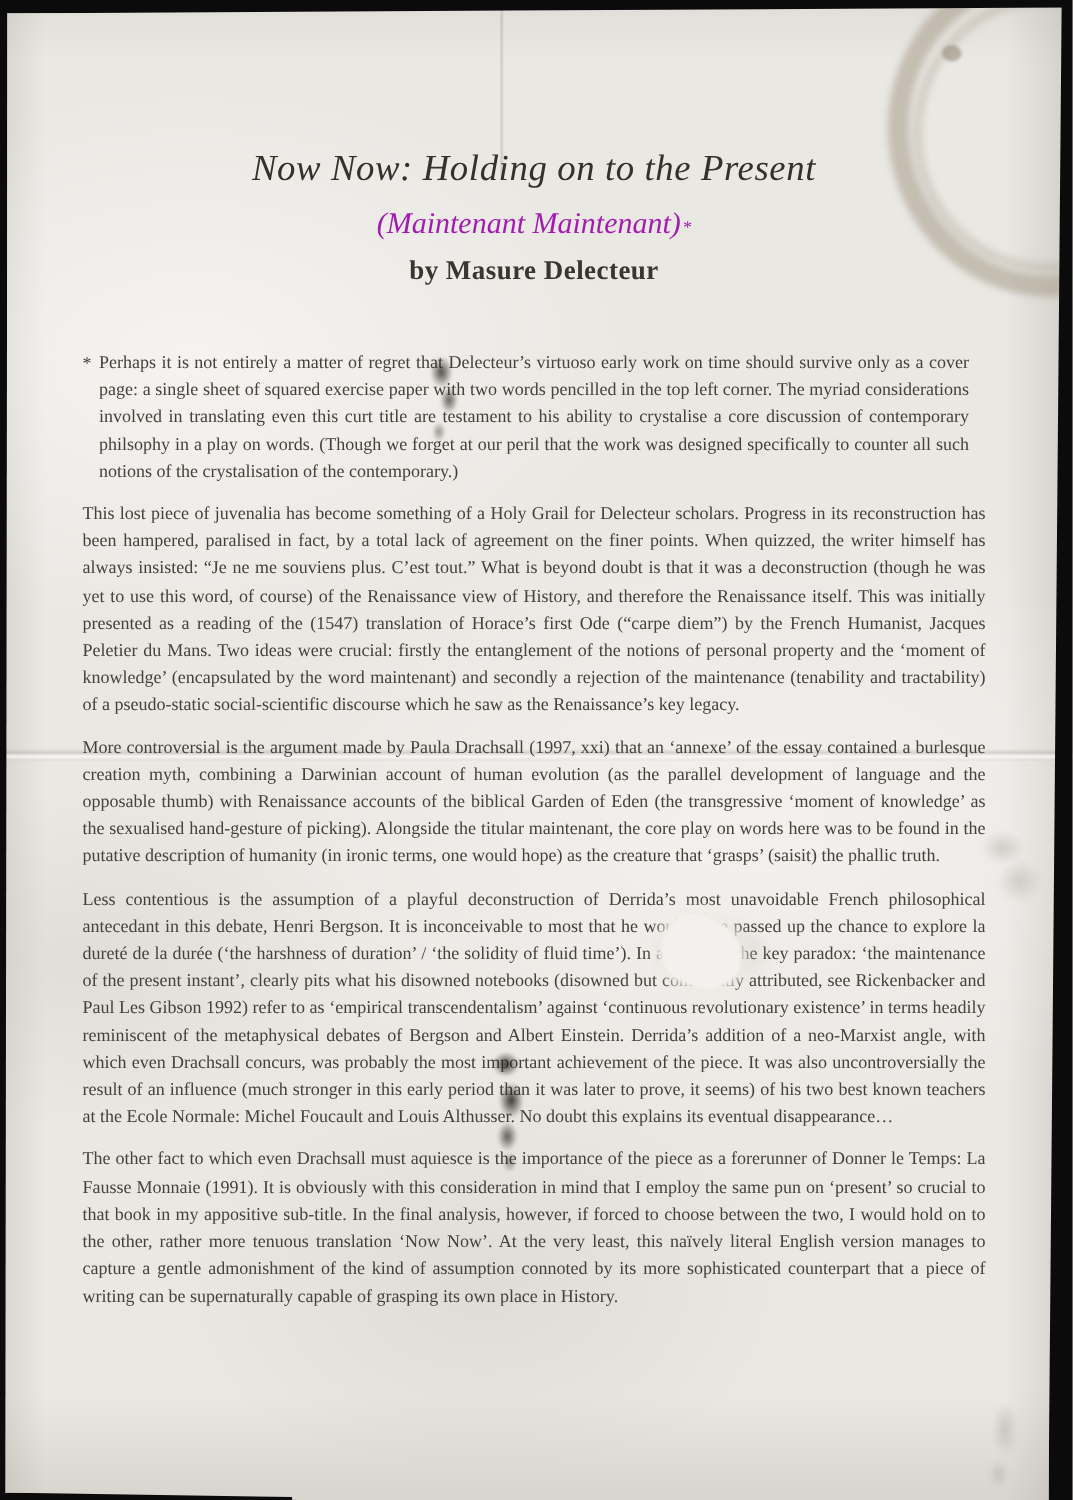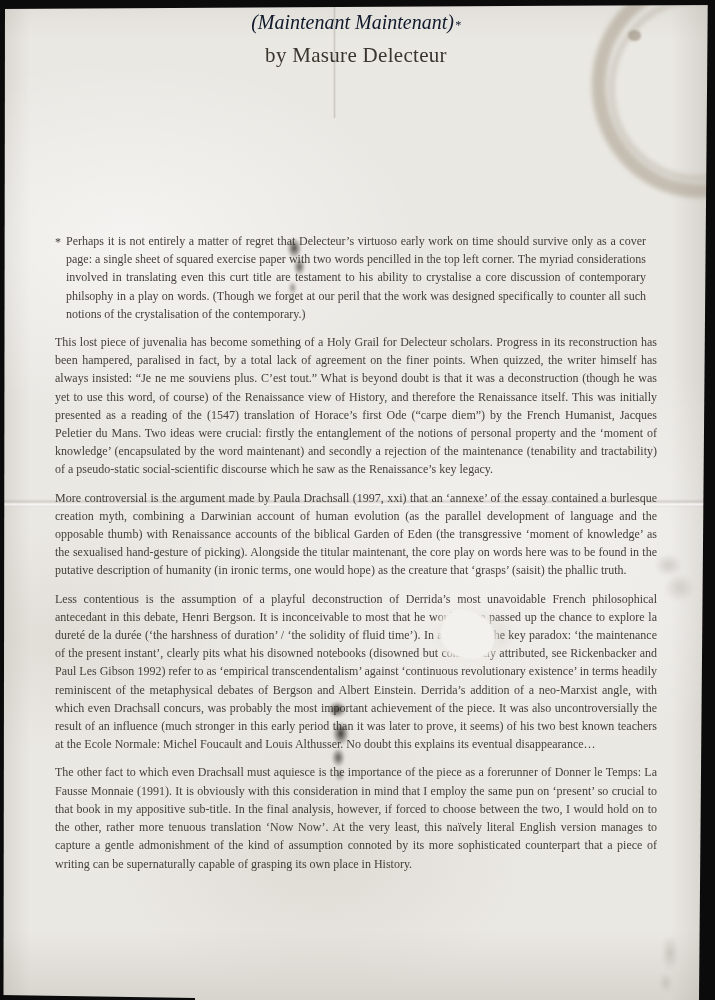--- a/index.html
+++ b/index.html
@@ -126,26 +126,26 @@
     position:absolute; left:55px; top:0; width:602px; z-index:3;
     text-align:center;
   }
   .essay-title {
     margin:0; padding-top:99px;
     font-size:24.5px; font-weight:500; font-style:italic;
     letter-spacing:0.4px; color:#353029;
   }
   .essay-subtitle {
     margin-top:11px;
-    font-size:20px; font-style:italic; color:#0f172a;
+    font-size:20px; font-style:italic; color:#a21caf;
   }
   .subtitle-asterisk { font-size:12px; font-style:italic; margin-left:1px; }
   .essay-byline {
     margin-top:9px;
-    font-size:21px; color:#3a352e; letter-spacing:0.3px;
+    font-size:18px; color:#3a352e; letter-spacing:0.3px;font-weight:bold;
   }
 
   .body-text {
     position:absolute; left:55px; top:232px; width:602px; z-index:3;
     font-size:12px; line-height:18.2px;
     text-align: justify;
   }
   .body-text p { margin:0 0 10px 0; }
   p.footnote { position:relative; padding-left:11px; width:591px; }
   .fn-marker { position:absolute; left:0; top:1px; }
@@ -160,20 +160,21 @@
   <div class="crease-h"></div>
   <div class="crease-v"></div>
 
   <div class="coffee-ring"></div>
   <div class="coffee-ring-inner"></div>
   <div class="coffee-dot"></div>
   <div class="stain-mid-right"></div>
   <div class="stain-bottom-right"></div>
 
   <div class="header-block">
+    <h1 class="essay-title">Now Now: Holding on to the Present</h1>
     <div class="essay-subtitle"><span>(Maintenant Maintenant)</span><span class="subtitle-asterisk">*</span></div>
     <div class="essay-byline">by Masure Delecteur</div>
   </div>
 
   <div class="body-text">
     <p class="footnote"><span class="fn-marker">*</span><span><span>Perhaps it is not entirely a matter of regret that Delecteur’s virtuoso early work on time should survive only as a cover page: a single sheet of squared exercise paper with two words pencilled in the top left corner. The myriad considerations involved in translating even this curt title are testament to his ability to crystalise a core discussion of contemporary philsophy in a play on words. (Though we forget at our peril that the work was designed specifically to counter all such notions of the crystalisation of the contemporary.)</span></span></p>
     <p><span>This lost piece of juvenalia has become something of a Holy Grail for Delecteur scholars. Progress in its reconstruction has been hampered, paralised in fact, by a total lack of agreement on the finer points. When quizzed, the writer himself has always insisted: “Je ne me souviens plus. C’est tout.” What is beyond doubt is that it was a deconstruction (though he was yet to use this word, of course) of the Renaissance view of History, and therefore the Renaissance itself. This was initially presented as a reading of the (1547) translation of Horace’s first Ode (“carpe diem”) by the French Humanist, Jacques Peletier du Mans. Two ideas were crucial: firstly the entanglement of the notions of personal property and the ‘moment of knowledge’ (encapsulated by the word </span><span class="i">maintenant</span><span>) and secondly a rejection of the </span><span class="i">maintenance</span><span> (tenability and tractability) of a pseudo-static social-scientific discourse which he saw as the Renaissance’s key legacy.</span></p>
     <p><span>More controversial is the argument made by Paula Drachsall (1997, xxi) that an ‘annexe’ of the essay contained a burlesque creation myth, combining a Darwinian account of human evolution (as the parallel development of language and the opposable thumb) with Renaissance accounts of the biblical Garden of Eden (the transgressive ‘moment of knowledge’ as the sexualised hand-gesture of picking). Alongside the titular </span><span class="i">maintenant</span><span>, the core play on words here was to be found in the putative description of humanity (in ironic terms, one would hope) as the creature that ‘grasps’ (</span><span class="i">saisit</span><span>) the phallic truth.</span></p>
     <p><span>Less contentious is the assumption of a playful deconstruction of Derrida’s most unavoidable French philosophical antecedant in this debate, Henri Bergson. It is inconceivable to most that he would have passed up the chance to explore </span><span class="i">la dureté de la durée</span><span> (‘the harshness of duration’ / ‘the solidity of fluid time’). In any event, the key paradox: ‘the maintenance of the present instant’, clearly pits what his disowned notebooks (disowned but confidently attributed, see Rickenbacker and Paul Les Gibson 1992) refer to as ‘empirical transcendentalism’ against ‘continuous revolutionary existence’ in terms headily reminiscent of the metaphysical debates of Bergson and Albert Einstein. Derrida’s addition of a neo-Marxist angle, with which even Drachsall concurs, was probably the most important achievement of the piece. It was also uncontroversially the result of an influence (much stronger in this early period than it was later to prove, it seems) of his two best known teachers at the </span><span class="i">Ecole Normale:</span><span> Michel Foucault and Louis Althusser. No doubt this explains its eventual disappearance…</span></p>
     <p><span>The other fact to which even Drachsall must aquiesce is the importance of the piece as a forerunner of </span><span class="i">Donner le Temps: La Fausse Monnaie</span><span> (1991). It is obviously with this consideration in mind that I employ the same pun on ‘present’ so crucial to that book in my appositive sub-title. In the final analysis, however, if forced to choose between the two, I would hold on to the other, rather more tenuous translation ‘Now Now’. At the very least, this naïvely literal English version manages to capture a gentle admonishment of the kind of assumption connoted by its more sophisticated counterpart that a piece of writing can be supernaturally capable of </span><span class="i">grasping</span><span> its own place in History.</span></p>

